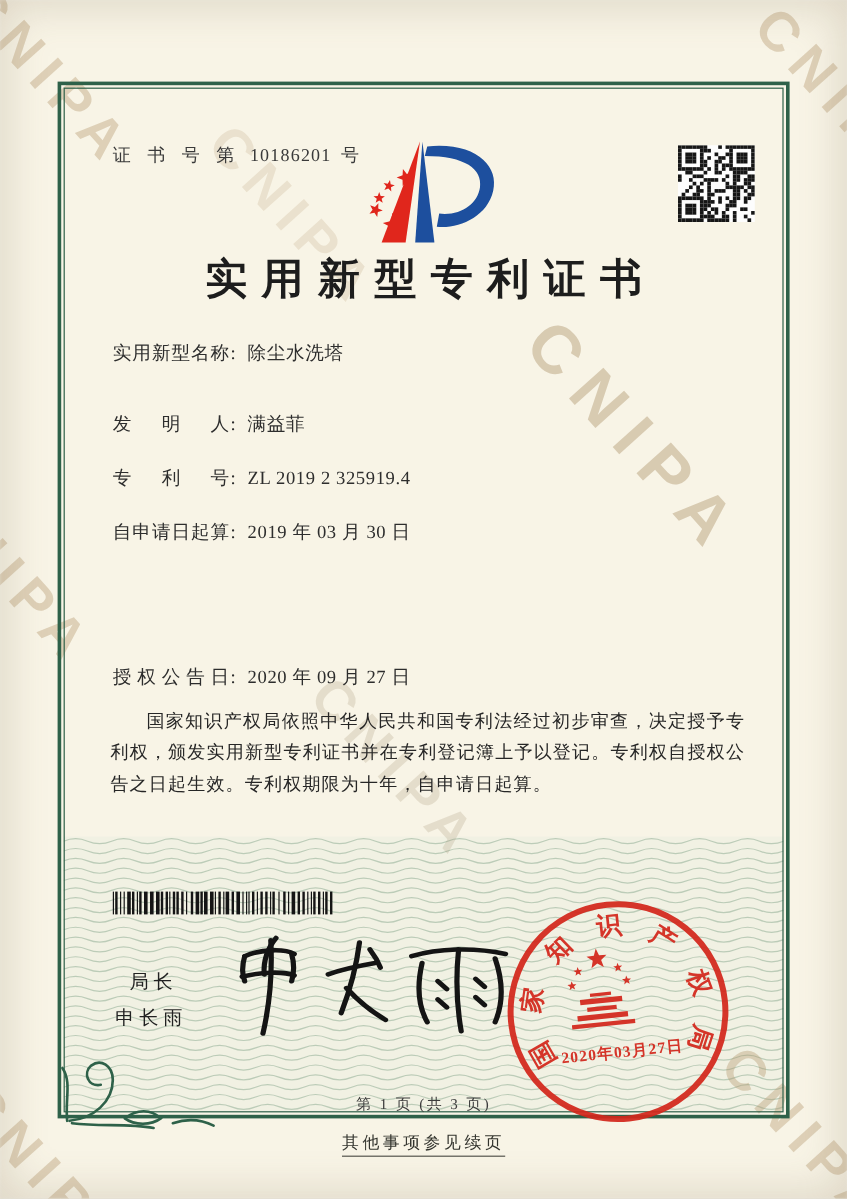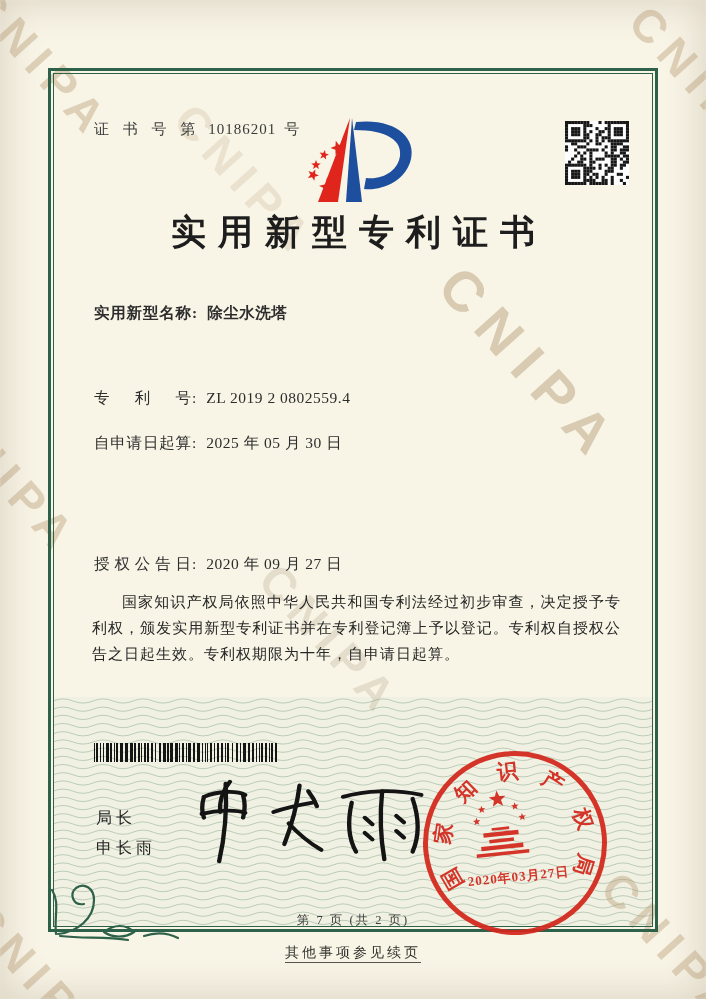--- a/index.html
+++ b/index.html
@@ -34,33 +34,33 @@
   .certno .num{margin:0 8px;letter-spacing:1px;}
   .logo{position:absolute;left:288px;top:104px;z-index:6;}
   .qr{position:absolute;left:565px;top:121px;width:64px;height:64px;background:#fdfdfd;z-index:6;}
   .title{position:absolute;left:0;top:209px;width:100%;text-align:center;font-size:35px;font-weight:bold;
          letter-spacing:12px;padding-left:12px;box-sizing:border-box;color:#1d1d1d;z-index:6;}
   
   .frow{position:absolute;left:94px;font-size:15.5px;white-space:nowrap;z-index:6;color:#2d2d2d;}
   .frow .lab{display:inline-block;width:97px;text-align:justify;text-align-last:justify;}
   .frow .col{display:inline-block;margin:0 10px 0 1px;}
   .frow .val{letter-spacing:.5px;}
-  .r0{top:303px;font-weight:bold;} .r1{top:343px;} .r2{top:388px;} .r3{top:433px;} .r4{top:469px;} .r5{top:514px;} .r6{top:554px;}
+  .r0{top:284px;} .r1{top:343px;} .r2{top:388px;} .r3{top:433px;} .r4{top:469px;} .r5{top:514px;} .r6{top:554px;}
   .pair2{position:absolute;left:258px;top:0;white-space:nowrap;}
   .pair2 .lab2{letter-spacing:3px;}
   .pair2 .col{margin:0 8px 0 1px;}
   
   .paras{position:absolute;left:88px;top:585px;width:537px;font-size:15px;line-height:26px;
          text-align:justify;letter-spacing:1px;color:#262626;z-index:6;}
   .paras p{margin:4px;text-indent:2em;}
   
   .barcode{position:absolute;left:94px;top:743px;height:19px;display:flex;z-index:6;}
   .barcode div{background:#151515;height:100%;}
   
-  .sig-title{position:absolute;left:96px;top:808px;font-size:16px;letter-spacing:4px;z-index:6;color:#222;}
+  .sig-title{position:absolute;left:108px;top:808px;font-size:16px;letter-spacing:4px;z-index:6;color:#222;}
   .sig-name{position:absolute;left:96px;top:838px;font-size:16px;letter-spacing:4px;z-index:6;color:#222;}
   .signature{position:absolute;left:180px;top:776px;z-index:6;}
   .signature path{stroke:#141414;fill:none;stroke-width:4;stroke-linecap:round;stroke-linejoin:round;}
   
   .seal{position:absolute;left:423px;top:751px;width:184px;height:184px;z-index:7;transform:rotate(-6deg);opacity:.93;}
   .seal-border{position:absolute;inset:0;border:5px solid var(--seal-red);border-radius:50%;box-sizing:border-box;}
   .seal-ch{position:absolute;font-size:21px;font-weight:bold;color:var(--seal-red);font-family:"Liberation Serif",serif;}
   .seal-date{position:absolute;left:0;right:0;top:117px;text-align:center;font-size:13px;font-weight:bold;
              letter-spacing:1px;color:var(--seal-red);}
   .emblem{position:absolute;left:35px;top:36px;}
@@ -370,25 +370,28 @@
       <rect x="39.62" y="60.95" width="3.05" height="3.05" fill="#161616"></rect>
       <rect x="45.71" y="60.95" width="3.05" height="3.05" fill="#161616"></rect>
       <rect x="57.90" y="60.95" width="3.05" height="3.05" fill="#161616"></rect>
     </svg>
 
   <div class="title">实用新型专利证书</div>
 
   <div class="frow r0">
     <span class="lab">实用新型名称</span><span class="col">:</span><span class="val">除尘水洗塔</span>
   </div>
+  <div class="frow r1">
+    <span class="lab">发明人</span><span class="col">:</span><span class="val">满益菲</span>
+  </div>
   <div class="frow r2">
-    <span class="lab">专利号</span><span class="col">:</span><span class="val">ZL 2019 2 0802559.4</span>
+    <span class="lab">专利号</span><span class="col">:</span><span class="val">ZL 2019 2 325919.4</span>
   </div>
   <div class="frow r3">
-    <span class="lab">自申请日起算</span><span class="col">:</span><span class="val">2025 年 05 月 30 日</span>
+    <span class="lab">自申请日起算</span><span class="col">:</span><span class="val">2019 年 03 月 30 日</span>
   </div>
   <div class="frow r6">
     <span class="lab">授权公告日</span><span class="col">:</span><span class="val">2020 年 09 月 27 日</span>
   </div>
 
   <div class="paras">
     <p>国家知识产权局依照中华人民共和国专利法经过初步审查，决定授予专利权，颁发实用新型专利证书并在专利登记簿上予以登记。专利权自授权公告之日起生效。专利权期限为十年，自申请日起算。</p>
   </div>
 
   <div class="barcode" id="barcode">
@@ -497,16 +500,16 @@
   </div>
 
   <svg class="ornament" width="150" height="96" viewBox="0 0 150 96">
     <path d="M14,88 C34,86 50,72 50,54 C50,42 40,36 32,42 C25,48 29,60 40,58"></path>
     <path d="M12,88 C10,70 16,56 8,44"></path>
     <path d="M16,90 C40,93 62,90 84,94"></path>
     <path d="M60,86 c10,-8 22,-8 30,0 c-8,6 -22,6 -30,0"></path>
     <path d="M100,90 c12,-4 24,-3 34,2"></path>
   </svg>
 
-  <div class="pagefoot">第 7 页 (共 2 页)</div>
+  <div class="pagefoot">第 1 页 (共 3 页)</div>
   <div class="note"><span>其他事项参见续页</span></div>
 
 </div>
 
 </body></html>

